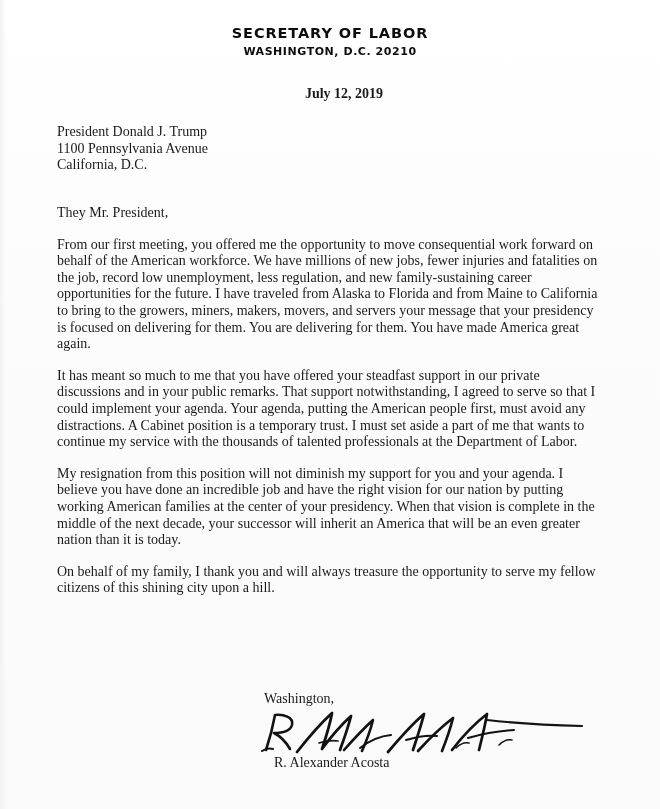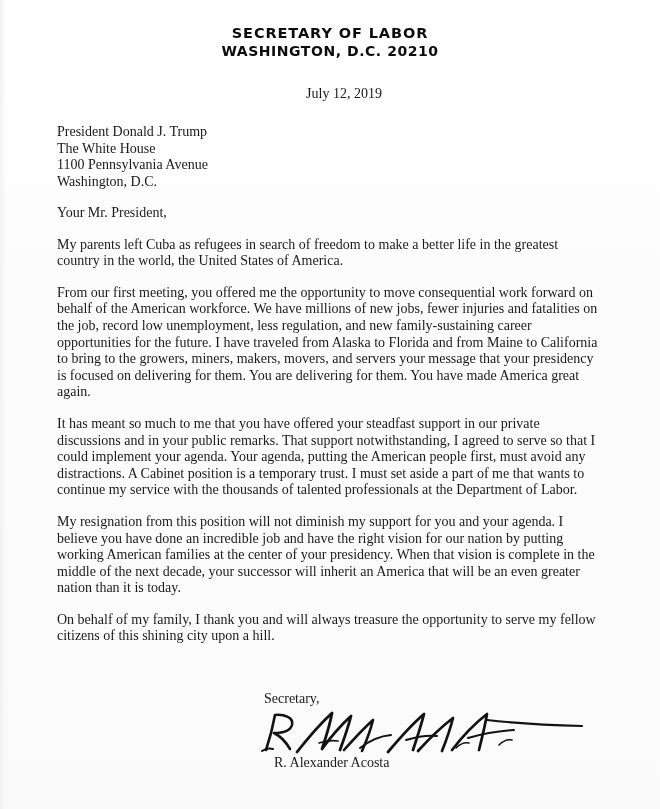--- a/index.html
+++ b/index.html
@@ -53,38 +53,39 @@
     font-family: "DejaVu Sans", "Liberation Sans", sans-serif;
     font-weight: bold;
     font-size: 14.5px;
     letter-spacing: 0.9px;
     color: #0c0c0c;
     line-height: 18px;
   }
   .letterhead-sub {
     font-family: "DejaVu Sans", "Liberation Sans", sans-serif;
     font-weight: bold;
-    font-size: 14px;
+    font-size: 11px;
     letter-spacing: 0.55px;
     color: #0c0c0c;
     line-height: 15px;
     margin-top: 2px;
   }
 
   
   .date-line {
     position: absolute;
     top: 85px;
     left: 0;
     width: 660px;
     text-align: center;
     font-size: 14px;
     line-height: 17px;
     padding-left: 28px;
     box-sizing: border-box;
+    font-weight: bold;
   }
 
   
   .recipient {
     position: absolute;
     top: 124px;
     left: 57px;
     font-size: 14px;
     line-height: 16.5px;
   }
@@ -143,36 +144,34 @@
 
     <div class="letterhead">
       <div class="letterhead-title">SECRETARY OF LABOR</div>
       <div class="letterhead-sub">WASHINGTON, D.C. 20210</div>
     </div>
 
     <div class="date-line">July 12, 2019</div>
 
     <div class="recipient">
       <div>President Donald J. Trump</div>
-      <div>The White House</div>
       <div>1100 Pennsylvania Avenue</div>
-      <div>Washington, D.C.</div>
+      <div>California, D.C.</div>
     </div>
 
     <div class="letter-body">
-      <p class="salutation">Your Mr. President,</p>
-      <p class="para">My parents left Cuba as refugees in search of freedom to make a better life in the greatest country in the world, the United States of America.</p>
+      <p class="salutation">They Mr. President,</p>
       <p class="para">From our first meeting, you offered me the opportunity to move consequential work forward on behalf of the American workforce.  We have millions of new jobs, fewer injuries and fatalities on the job, record low unemployment, less regulation, and new family-sustaining career opportunities for the future.  I have traveled from Alaska to Florida and from Maine to California to bring to the growers, miners, makers, movers, and servers your message that your presidency is focused on delivering for them.  You are delivering for them.  You have made America great again.</p>
       <p class="para">It has meant so much to me that you have offered your steadfast support in our private discussions and in your public remarks.  That support notwithstanding, I agreed to serve so that I could implement your agenda.  Your agenda, putting the American people first, must avoid any distractions.  A Cabinet position is a temporary trust.  I must set aside a part of me that wants to continue my service with the thousands of talented professionals at the Department of Labor.</p>
       <p class="para">My resignation from this position will not diminish my support for you and your agenda.  I believe you have done an incredible job and have the right vision for our nation by putting working American families at the center of your presidency.  When that vision is complete in the middle of the next decade, your successor will inherit an America that will be an even greater nation than it is today.</p>
       <p class="para">On behalf of my family, I thank you and will always treasure the opportunity to serve my fellow citizens of this shining city upon a hill.</p>
     </div>
 
     <div class="signature-block">
-      <div class="closing">Secretary,</div>
+      <div class="closing">Washington,</div>
 
       <svg class="signature-mark" viewBox="0 0 330 48" xmlns="http://www.w3.org/2000/svg">
         <g fill="none" stroke="#121212" stroke-linecap="round" stroke-linejoin="round">
 
           <path d="M10 42 C14 30 17 18 19 7 C27 6 38 9 36 17 C34 24 24 25 18 25 C24 28 30 34 34 41" stroke-width="2.6"></path>
           <path d="M6 43 C9 41 13 40 17 41" stroke-width="2.1"></path>
 
           <path d="M41 44 C52 30 64 16 76 5 C74 17 70 29 66 41 C74 30 84 18 95 8 C92 20 88 31 84 42" stroke-width="2.8"></path>
           <path d="M63 35 C69 33 76 32 82 33" stroke-width="1.7"></path>
 

